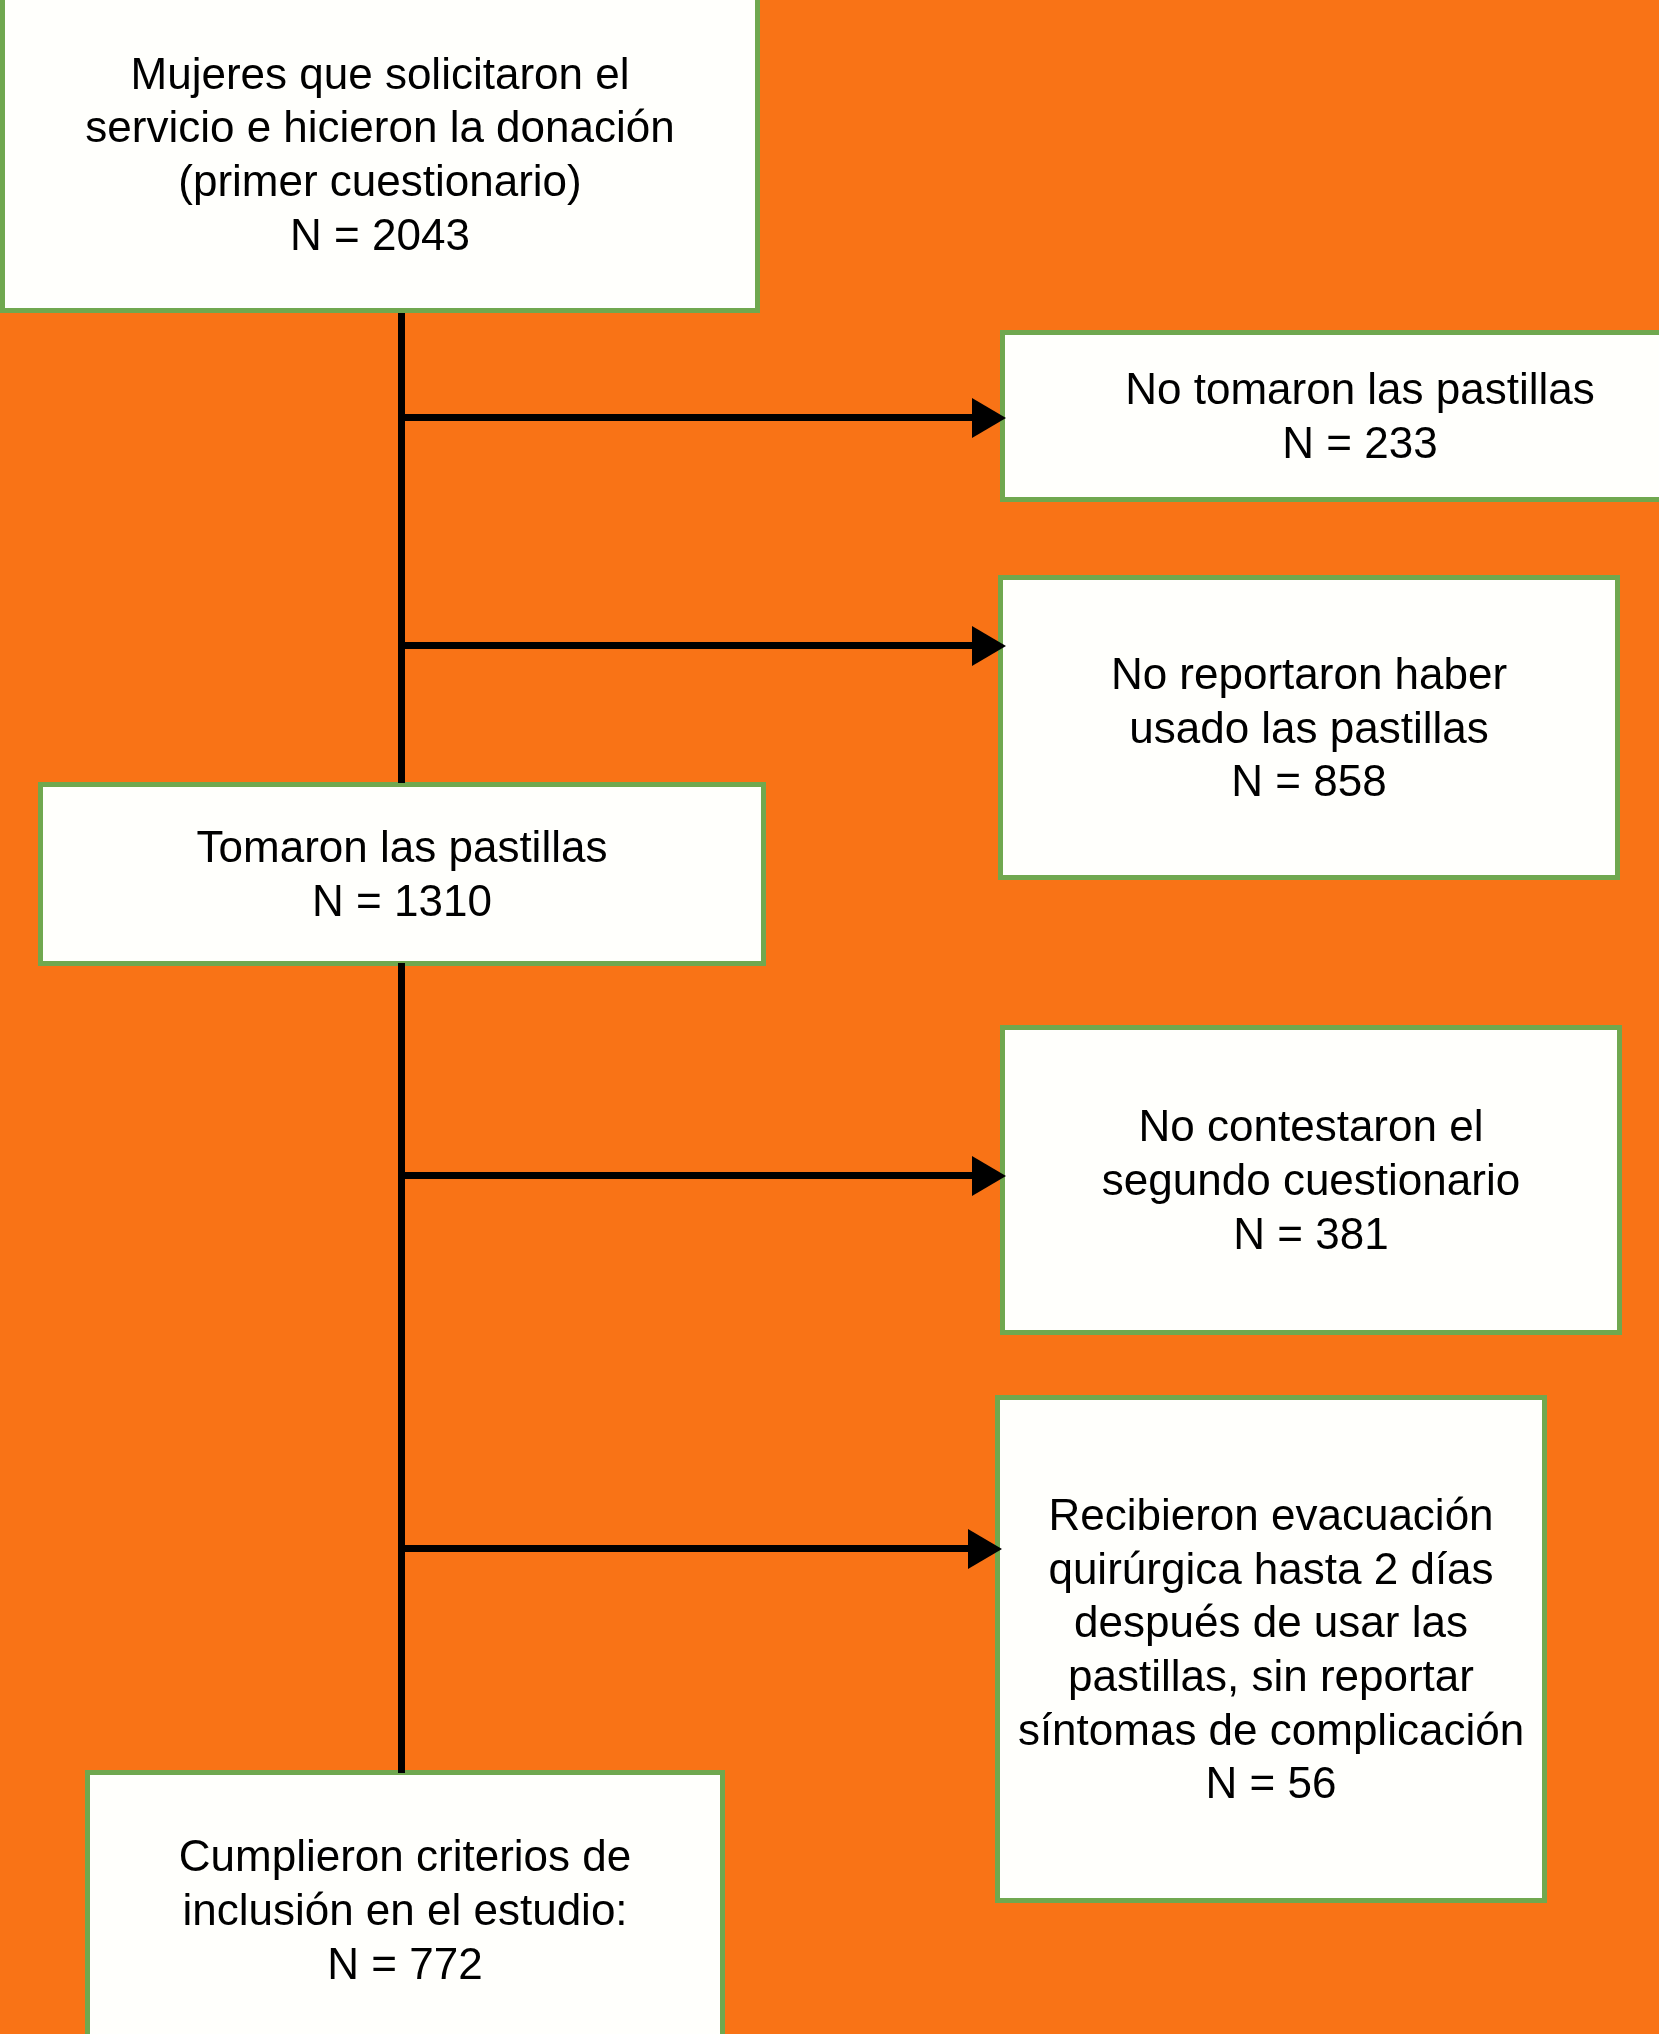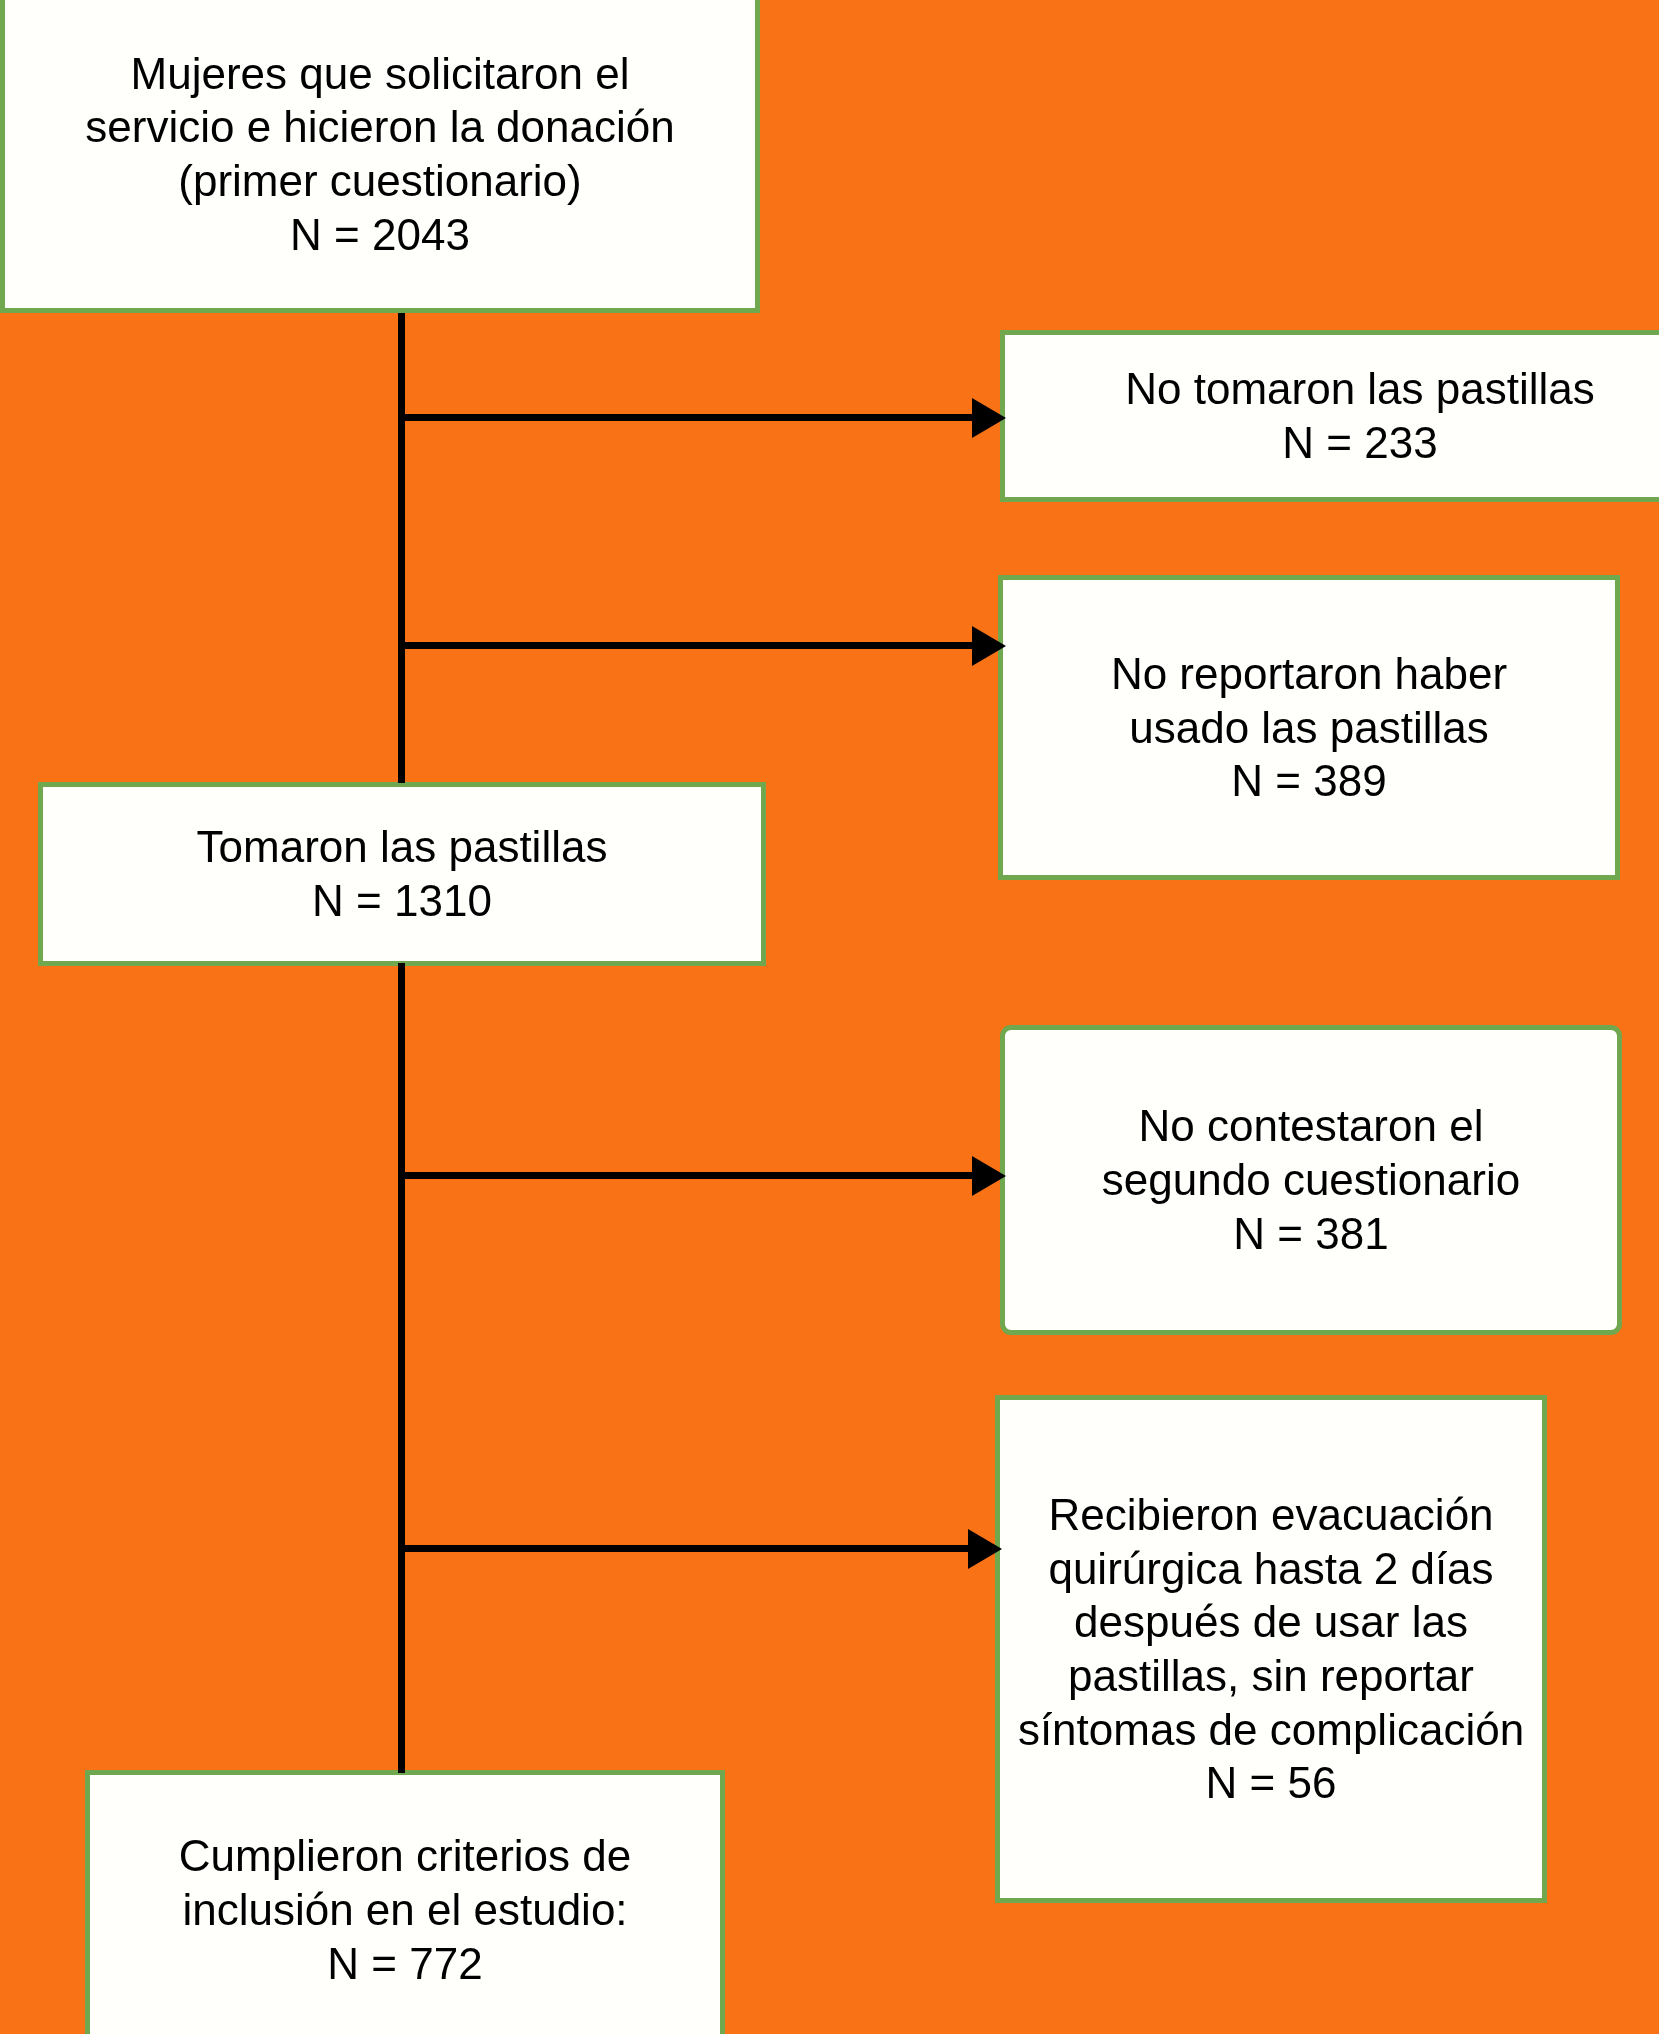--- a/index.html
+++ b/index.html
@@ -39,21 +39,21 @@
   }
 
   
   #node-donation   { left: 0px;   top: -5px;   width: 760px;  height: 318px; }
   #node-took-pills { left: 38px;  top: 782px;  width: 728px;  height: 184px; }
   #node-included   { left: 85px;  top: 1770px; width: 640px;  height: 280px; }
 
   
   #node-excl-nottaken  { left: 1000px; top: 330px;  width: 720px; height: 172px; }
   #node-excl-notused   { left: 998px;  top: 575px;  width: 622px; height: 305px; }
-  #node-excl-noanswer  { left: 1000px; top: 1025px; width: 622px; height: 310px; border-radius: 11px; }
+  #node-excl-noanswer  { left: 1000px; top: 1025px; width: 622px; height: 310px; }
   #node-excl-surgical  { left: 995px;  top: 1395px; width: 552px; height: 508px; }
 
   
   .vline {
     position: absolute;
     background: #000000;
     width: 7px;
   }
   .hline {
     position: absolute;
@@ -110,21 +110,21 @@
   </div>
 
   <div class="node" id="node-excl-nottaken">
     <span class="node-text">No tomaron las pastillas
 N = 233</span>
   </div>
 
   <div class="node" id="node-excl-notused">
     <span class="node-text">No reportaron haber
 usado las pastillas
-N = 389</span>
+N = 858</span>
   </div>
 
   <div class="node" id="node-excl-noanswer">
     <span class="node-text">No contestaron el
 segundo cuestionario
 N = 381</span>
   </div>
 
   <div class="node" id="node-excl-surgical">
     <span class="node-text">Recibieron evacuación

